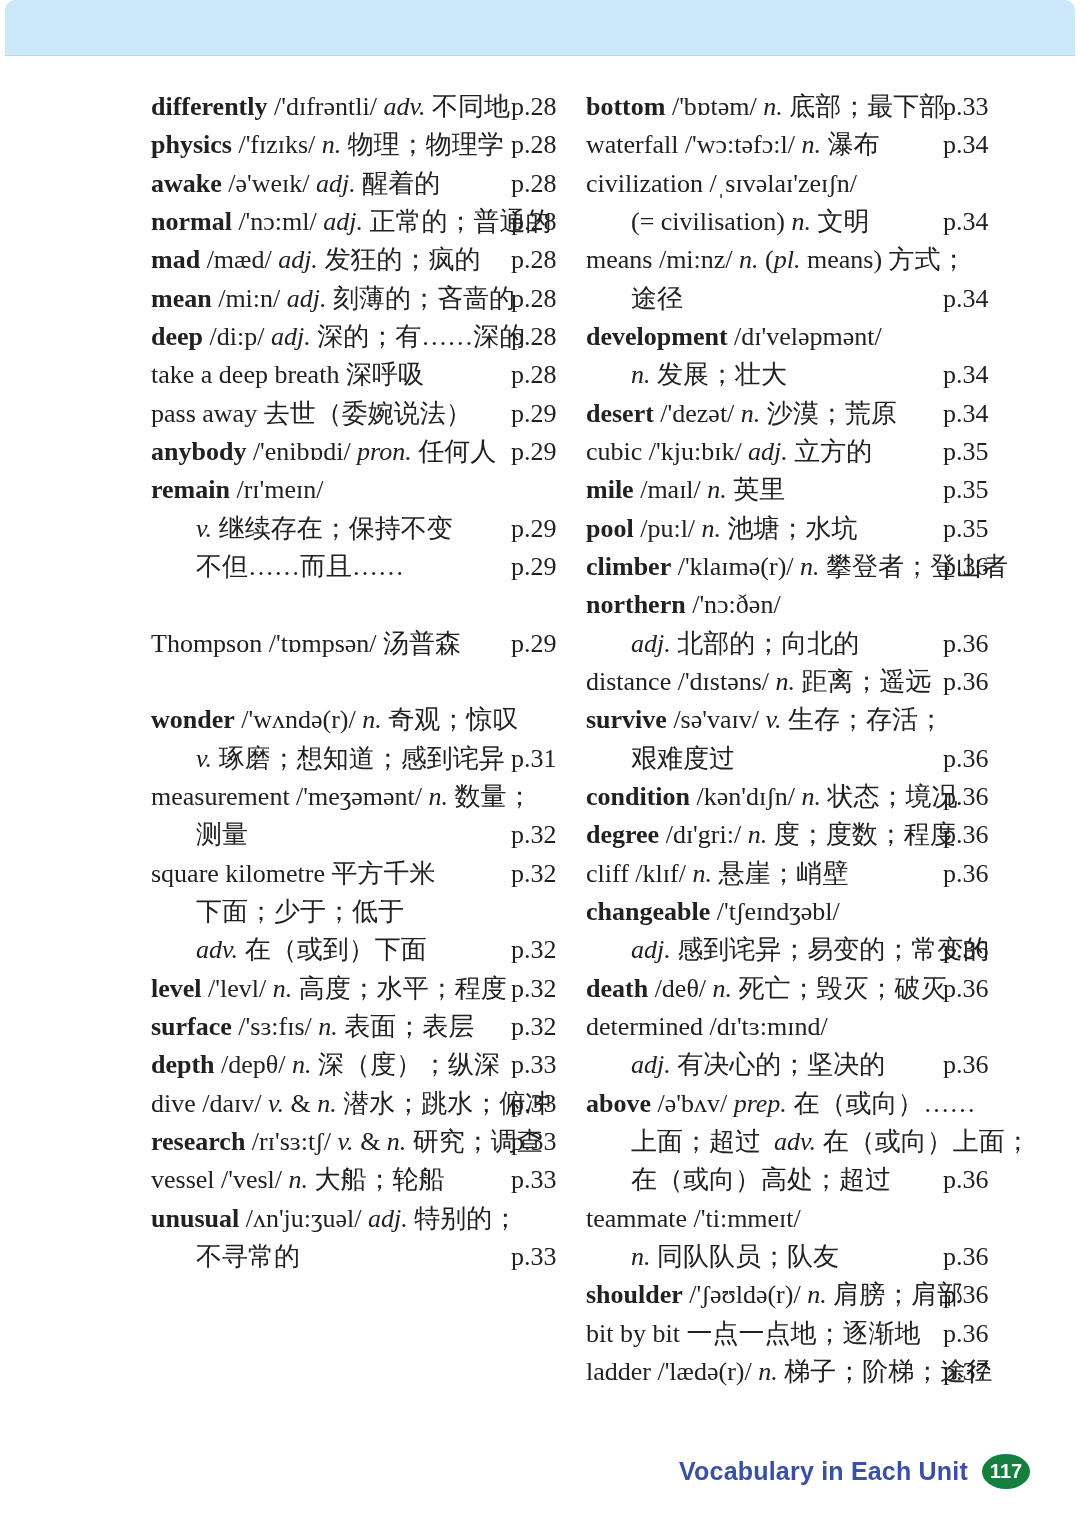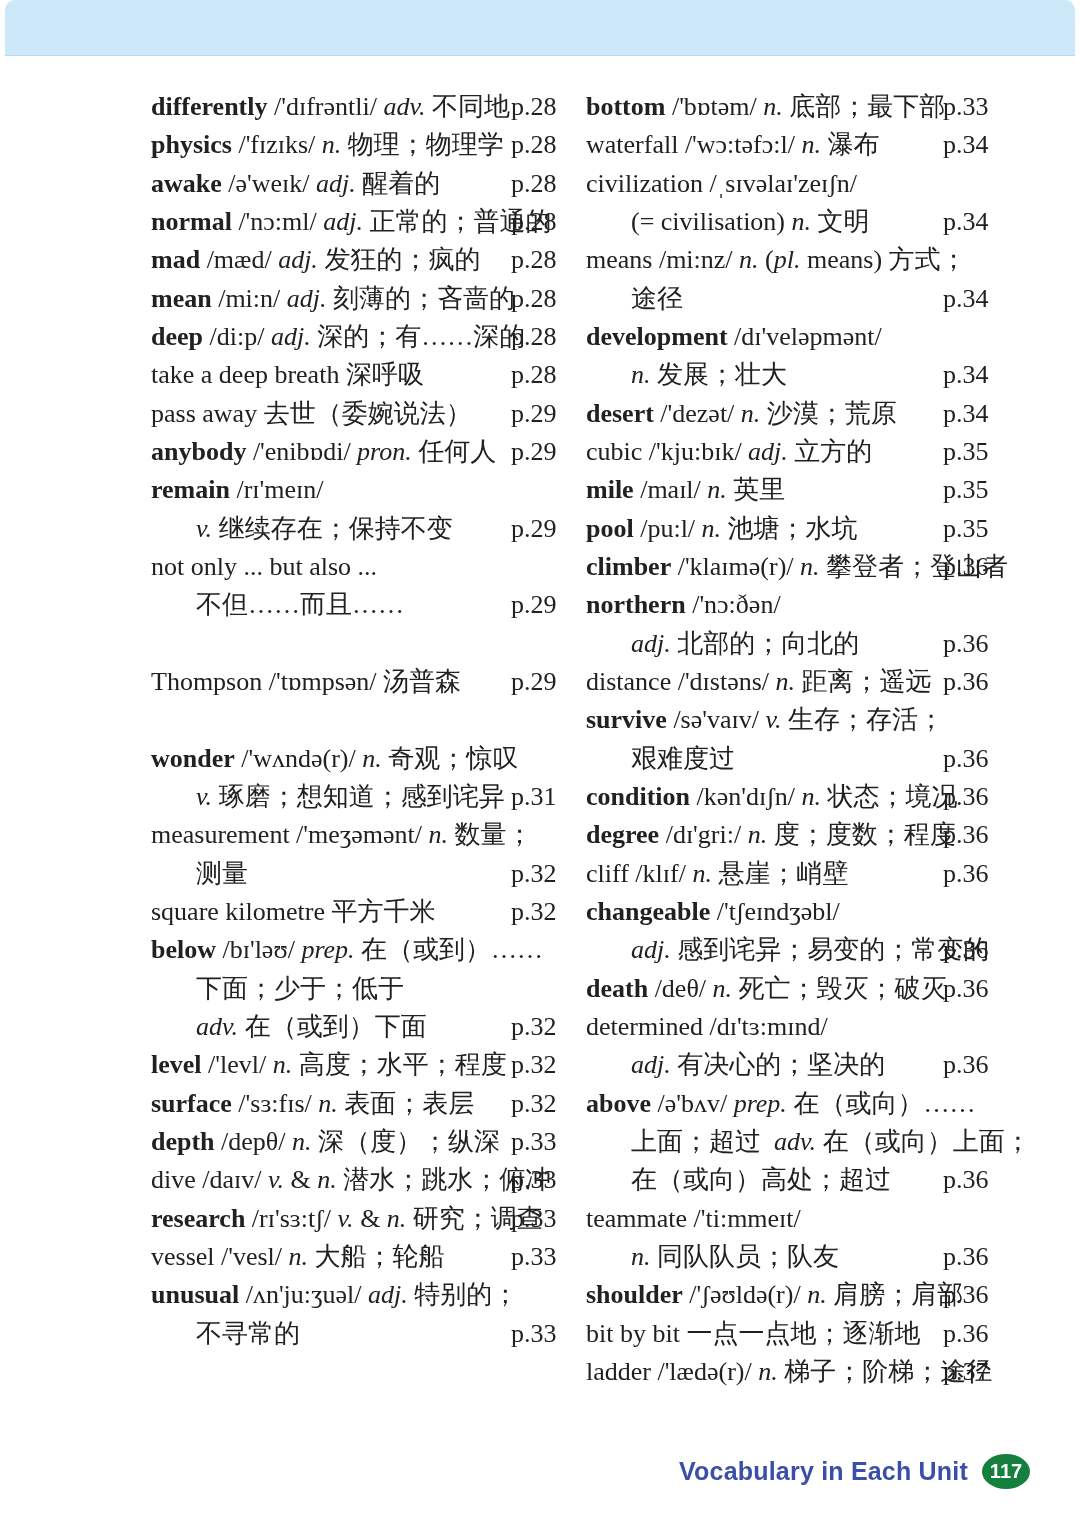--- a/index.html
+++ b/index.html
@@ -59,31 +59,29 @@
       <div class="vline"><span class="b">awake</span><span class="n"> /ə'weɪk/ </span><span class="i">adj.</span><span class="n"> 醒着的</span><span class="page" style="left: 360px;">p.28</span></div>
       <div class="vline"><span class="b">normal</span><span class="n"> /'nɔ:ml/ </span><span class="i">adj.</span><span class="n"> 正常的；普通的</span><span class="page" style="left: 360px;">p.28</span></div>
       <div class="vline"><span class="b">mad</span><span class="n"> /mæd/ </span><span class="i">adj.</span><span class="n"> 发狂的；疯的</span><span class="page" style="left: 360px;">p.28</span></div>
       <div class="vline"><span class="b">mean</span><span class="n"> /mi:n/ </span><span class="i">adj.</span><span class="n"> 刻薄的；吝啬的</span><span class="page" style="left: 360px;">p.28</span></div>
       <div class="vline"><span class="b">deep</span><span class="n"> /di:p/ </span><span class="i">adj.</span><span class="n"> 深的；有……深的</span><span class="page" style="left: 360px;">p.28</span></div>
       <div class="vline"><span class="n">take a deep breath 深呼吸</span><span class="page" style="left: 360px;">p.28</span></div>
       <div class="vline"><span class="n">pass away 去世（委婉说法）</span><span class="page" style="left: 360px;">p.29</span></div>
       <div class="vline"><span class="b">anybody</span><span class="n"> /'enibɒdi/ </span><span class="i">pron.</span><span class="n"> 任何人</span><span class="page" style="left: 360px;">p.29</span></div>
       <div class="vline"><span class="b">remain</span><span class="n"> /rɪ'meɪn/</span></div>
       <div class="vline indent"><span class="i">v.</span><span class="n"> 继续存在；保持不变</span><span class="page" style="left: 360px;">p.29</span></div>
-      <div class="vline"><span class="n">not only ... but also ...</span></div>
       <div class="vline indent"><span class="n">不但……而且……</span><span class="page" style="left: 360px;">p.29</span></div>
       <div class="vline"></div>
       <div class="vline"><span class="n">Thompson /'tɒmpsən/ 汤普森</span><span class="page" style="left: 360px;">p.29</span></div>
       <div class="vline"></div>
       <div class="vline"><span class="b">wonder</span><span class="n"> /'wʌndə(r)/ </span><span class="i">n.</span><span class="n"> 奇观；惊叹</span></div>
       <div class="vline indent"><span class="i">v.</span><span class="n"> 琢磨；想知道；感到诧异</span><span class="page" style="left: 360px;">p.31</span></div>
       <div class="vline"><span class="n">measurement /'meʒəmənt/ </span><span class="i">n.</span><span class="n"> 数量；</span></div>
       <div class="vline indent"><span class="n">测量</span><span class="page" style="left: 360px;">p.32</span></div>
       <div class="vline"><span class="n">square kilometre 平方千米</span><span class="page" style="left: 360px;">p.32</span></div>
-      <div class="vline"><span class="b">below</span><span class="n"> /bɪ'ləʊ/ </span><span class="i">prep.</span><span class="n"> 在（或到）……</span></div>
       <div class="vline indent"><span class="n">下面；少于；低于</span></div>
       <div class="vline indent"><span class="i">adv.</span><span class="n"> 在（或到）下面</span><span class="page" style="left: 360px;">p.32</span></div>
       <div class="vline"><span class="b">level</span><span class="n"> /'levl/ </span><span class="i">n.</span><span class="n"> 高度；水平；程度</span><span class="page" style="left: 360px;">p.32</span></div>
       <div class="vline"><span class="b">surface</span><span class="n"> /'sɜ:fɪs/ </span><span class="i">n.</span><span class="n"> 表面；表层</span><span class="page" style="left: 360px;">p.32</span></div>
       <div class="vline"><span class="b">depth</span><span class="n"> /depθ/ </span><span class="i">n.</span><span class="n"> 深（度）；纵深</span><span class="page" style="left: 360px;">p.33</span></div>
       <div class="vline"><span class="n">dive /daɪv/ </span><span class="i">v.</span><span class="n"> &amp; </span><span class="i">n.</span><span class="n"> 潜水；跳水；俯冲</span><span class="page" style="left: 360px;">p.33</span></div>
       <div class="vline"><span class="b">research</span><span class="n"> /rɪ'sɜ:tʃ/ </span><span class="i">v.</span><span class="n"> &amp; </span><span class="i">n.</span><span class="n"> 研究；调查</span><span class="page" style="left: 360px;">p.33</span></div>
       <div class="vline"><span class="n">vessel /'vesl/ </span><span class="i">n.</span><span class="n"> 大船；轮船</span><span class="page" style="left: 360px;">p.33</span></div>
       <div class="vline"><span class="b">unusual</span><span class="n"> /ʌn'ju:ʒuəl/ </span><span class="i">adj.</span><span class="n"> 特别的；</span></div>
       <div class="vline indent"><span class="n">不寻常的</span><span class="page" style="left: 360px;">p.33</span></div>

